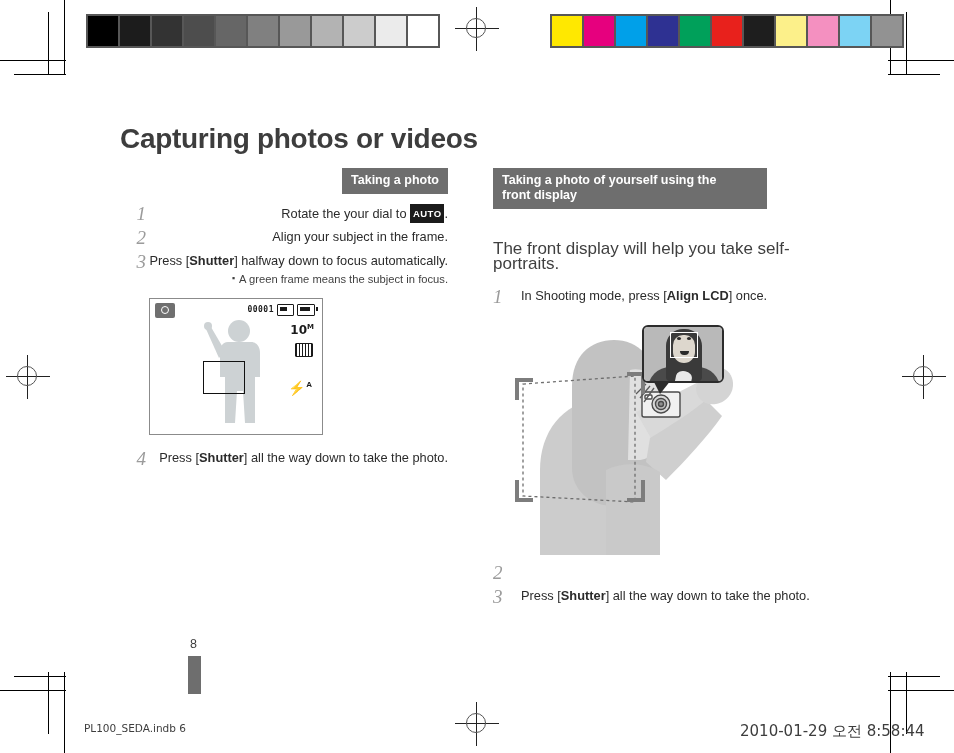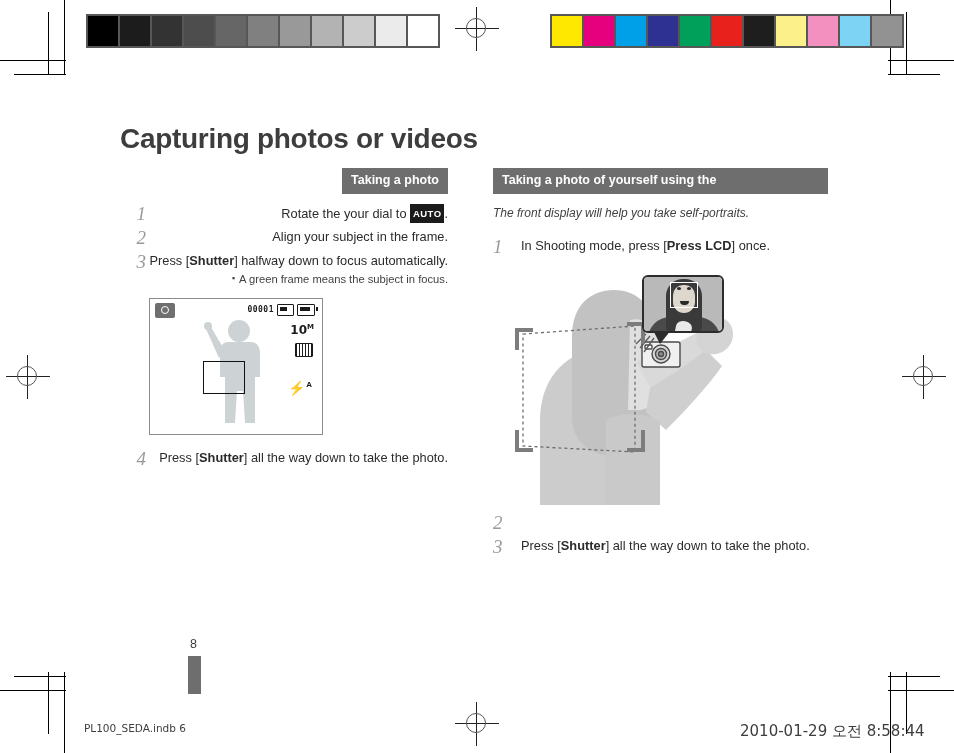--- a/index.html
+++ b/index.html
@@ -54,29 +54,28 @@
 
   .sec-head{
     background:#6e6e6e;
     color:#ffffff;
     font-size:12.5px;
     font-weight:bold;
     padding:5px 9px 6px 9px;
     box-sizing:border-box;
     line-height:15px;
   }
-  .sec-head.two-line{width:335px;}
+  .sec-head.two-line{width:274px;}
   .sec-head.one-line{display:inline-block;}
 
   .intro{
-    font-size:12px;
+    font-size:17px;
     color:#3f3f3f;
-    margin-top:12px;
+    margin-top:32px;
     line-height:15px;
-    font-style:italic;
   }
 
   .steps{margin-top:10px;}
   .step{
     display:flex;
     align-items:flex-start;
     margin-bottom:5px;
   }
   .step-num{
     width:28px;
@@ -404,30 +403,31 @@
         </div>
       </div>
     </div>
 
   </div>
 
   <div class="col col-right">
 
     <div class="sec-head two-line">
       <div>Taking a photo of yourself using the</div>
+      <div>front display</div>
     </div>
 
     <div class="intro">The front display will help you take self-portraits.</div>
 
     <div class="steps" style="margin-top:16px;">
       <div class="step">
         <div class="step-num">1</div>
         <div class="step-body">
           <div class="step-text">
-            <span>In Shooting mode, press [</span><b>Press LCD</b><span>] once.</span>
+            <span>In Shooting mode, press [</span><b>Align LCD</b><span>] once.</span>
           </div>
         </div>
       </div>
     </div>
 
     <div class="selfie">
 
       <svg width="250" height="235" viewBox="0 0 250 235" style="position:absolute;left:5px;top:0;">
         <g>
 

